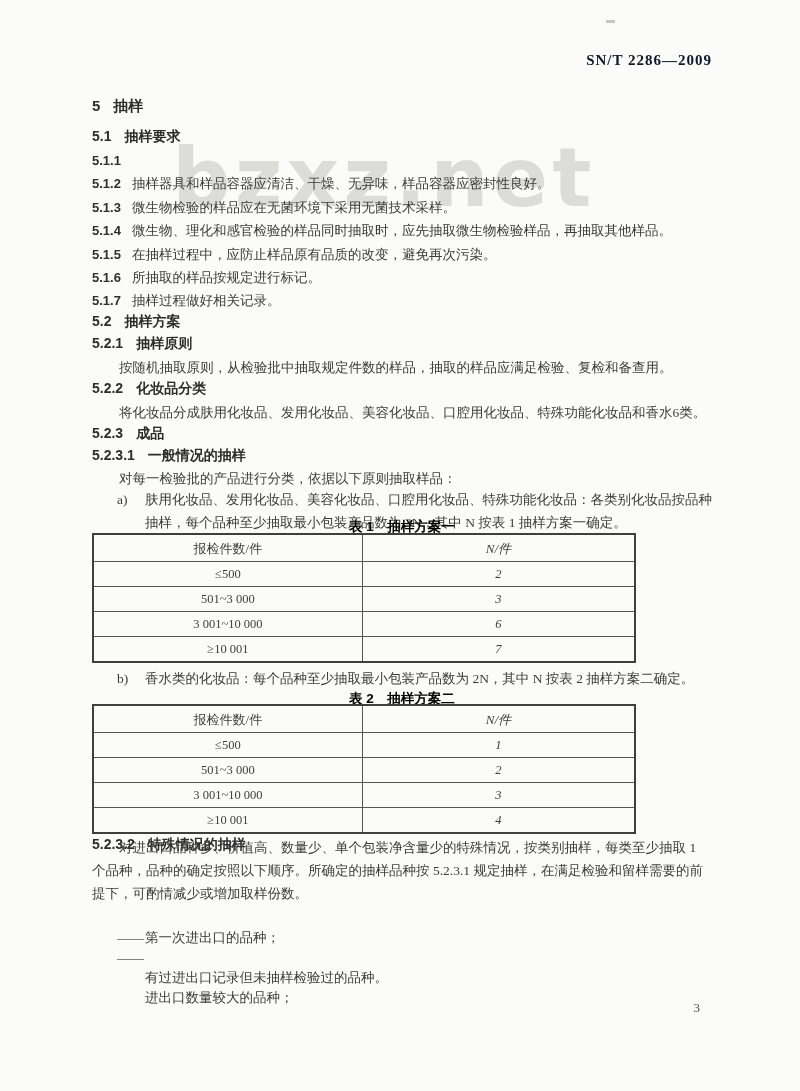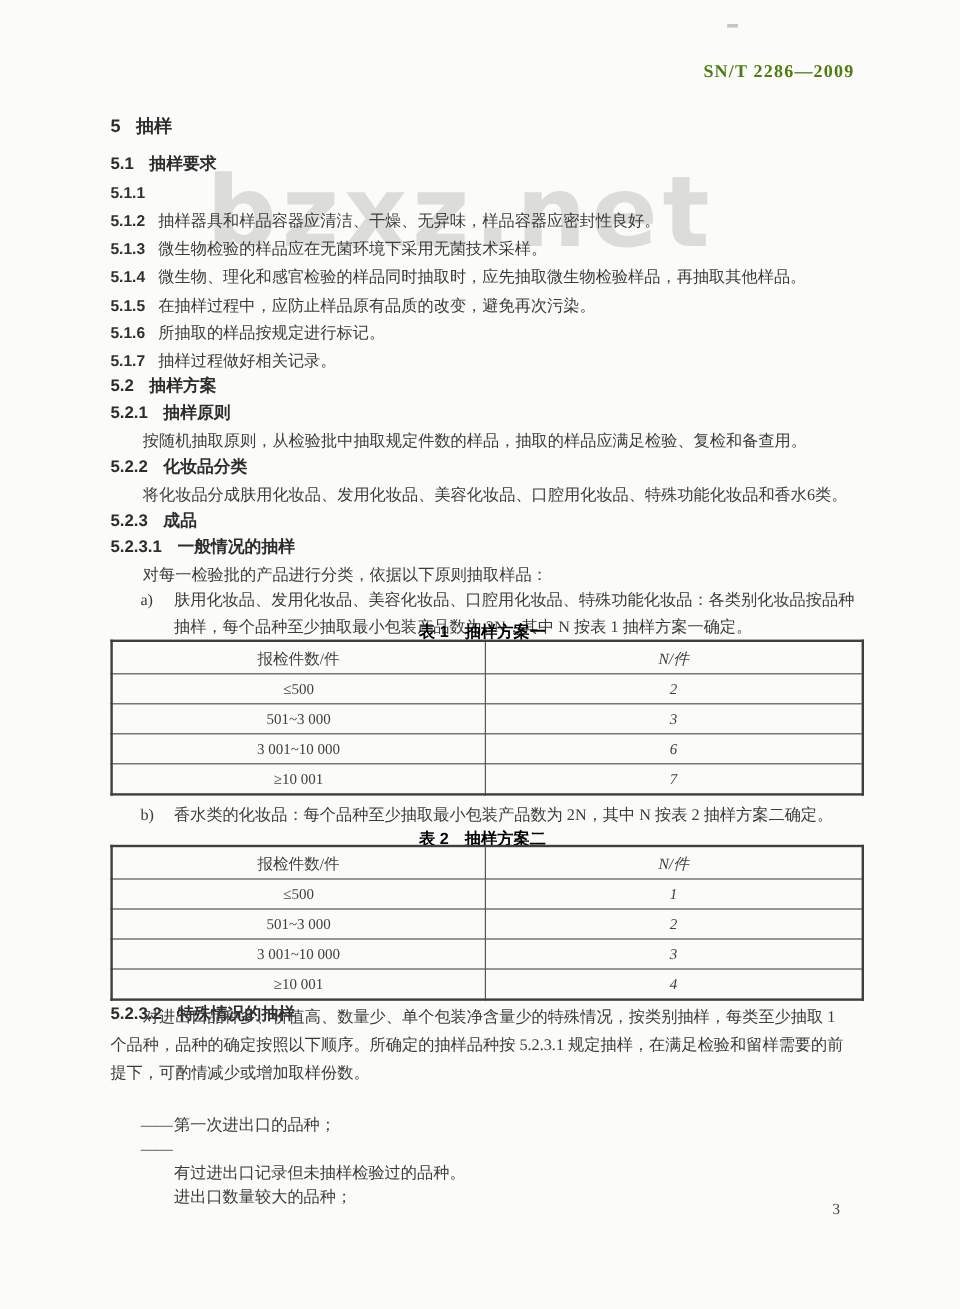--- a/index.html
+++ b/index.html
@@ -42,21 +42,21 @@
   }
   .doc-code{
     position:absolute;
     top:52px;
     right:88px;
     z-index:3;
     font-family:"Liberation Serif", serif;
     font-weight:700;
     font-size:15px;
     letter-spacing:1px;
-    color:#4d7c0f;
+    color:#0f172a;
   }
   .doc{
     position:absolute;
     left:92px;
     width:620px;
     top:0;
     z-index:3;
     font-size:13.5px;
     line-height:23px;
   }
@@ -89,21 +89,21 @@
   .tbl-caption{
     text-align:center;
     font-family:"Liberation Sans", sans-serif;
     font-weight:700;
     font-size:13.5px;
     color:#000000;
     line-height:17px;
   }
   table.std{
     border-collapse:collapse;
-    width:628px;
+    width:544px;
     table-layout:fixed;
     font-size:12.5px;
     color:#3e3e3e;
   }
   table.std th, table.std td{
     border:1px solid #555;
     text-align:center;
     padding:0;
     font-weight:400;
   }

